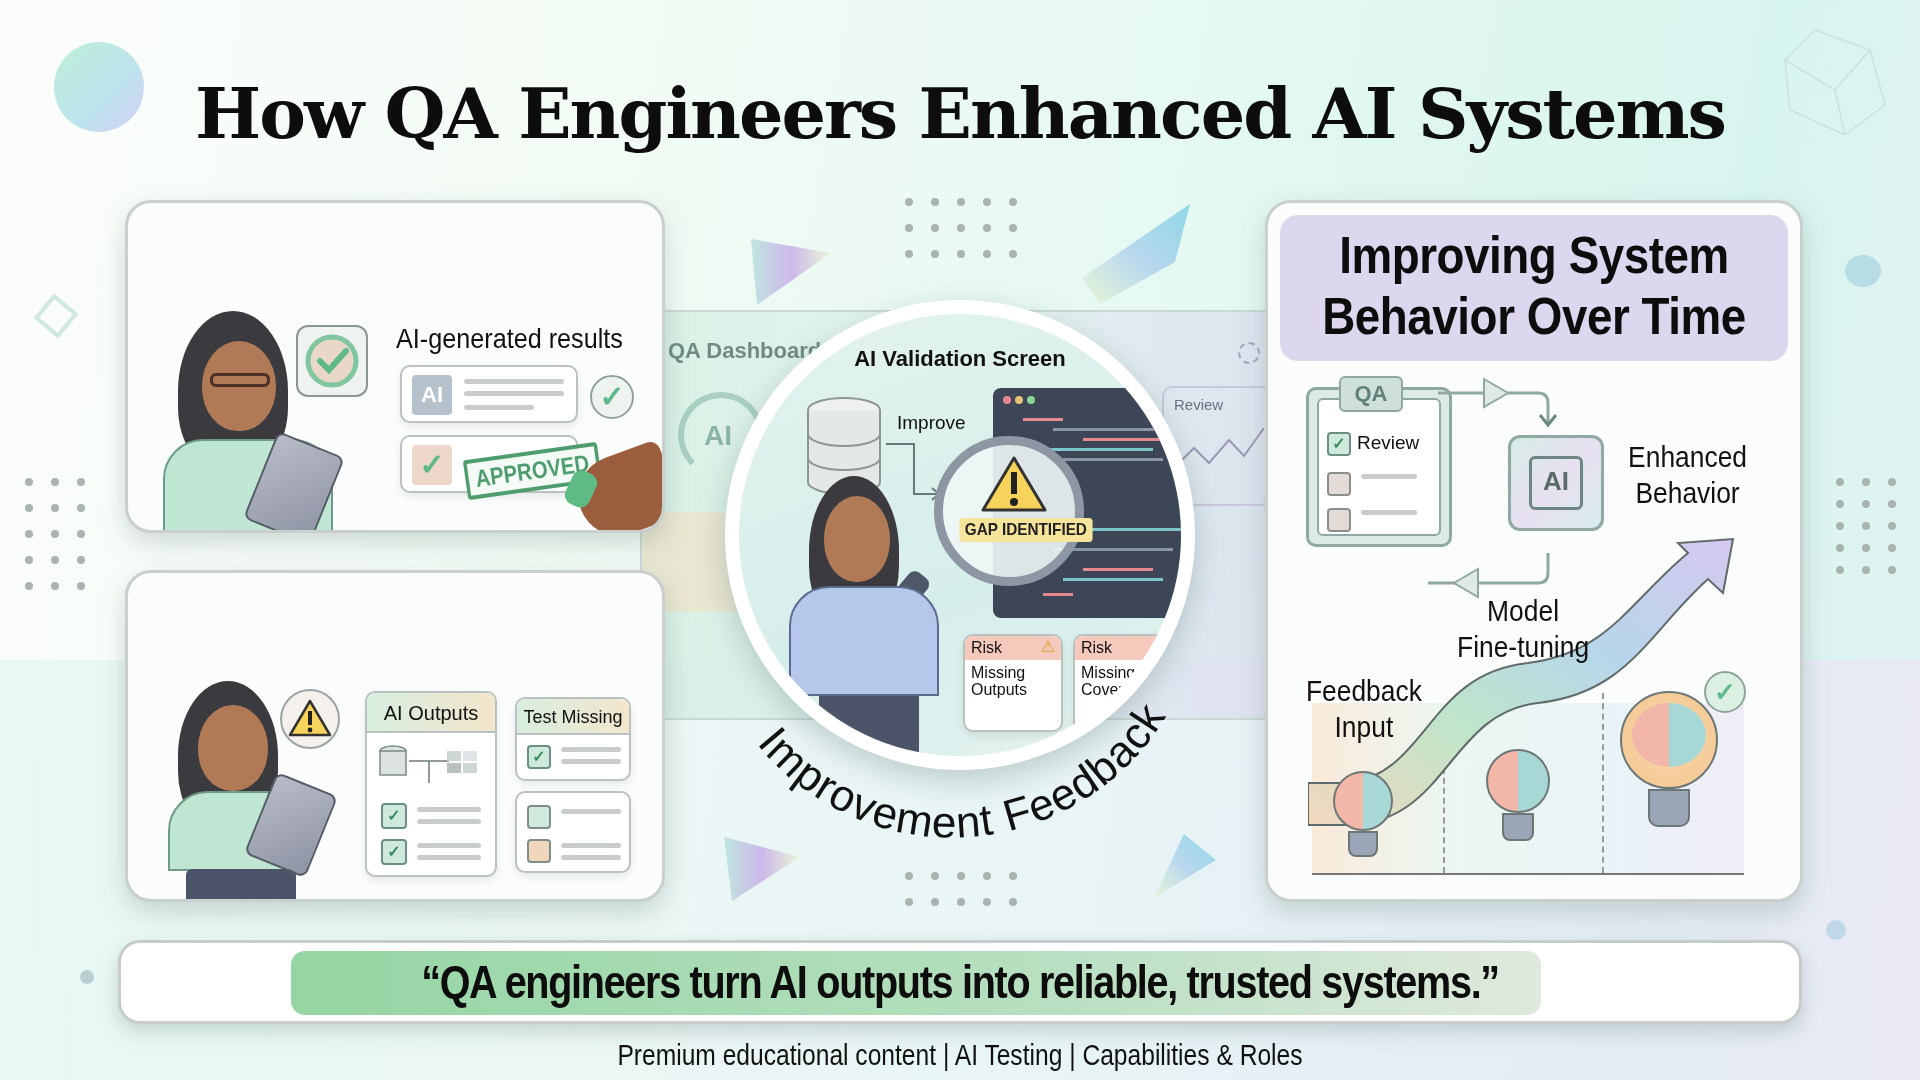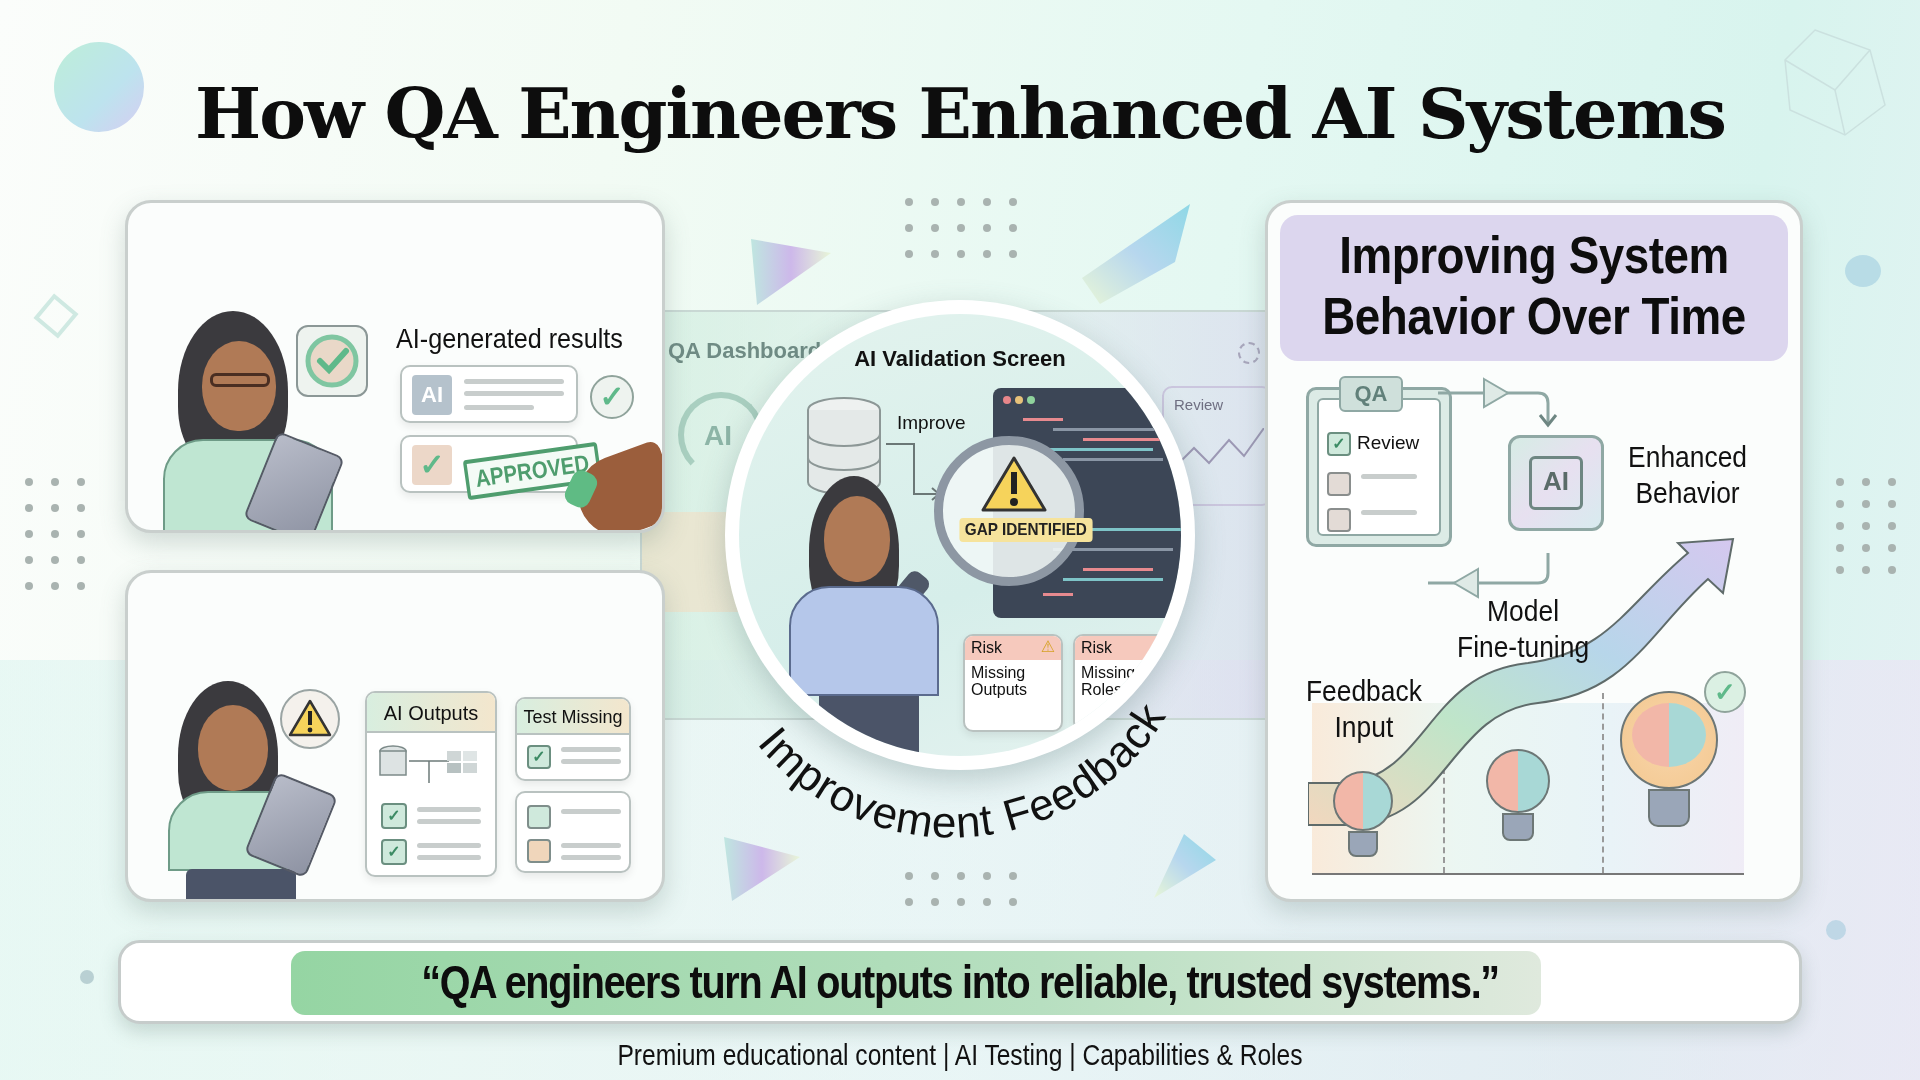--- a/index.html
+++ b/index.html
@@ -339,21 +339,21 @@
         <span style="position:absolute;right:6px;top:1px;font-size:16px;color:#d6a226;">⚠</span>
       </div>
       <div style="padding:4px 6px 0;font-size:16px;line-height:17px;">Missing</div>
       <div style="padding:0 6px;font-size:16px;line-height:17px;">Outputs</div>
     </div>
     <div class="card" style="left:334px;top:320px;width:100px;height:98px;overflow:hidden;">
       <div style="height:24px;background:#f6c9bd;position:relative;">
         <span style="position:absolute;left:6px;top:3px;font-size:16px;">Risk</span>
       </div>
       <div style="padding:4px 6px 0;font-size:16px;line-height:17px;">Missing</div>
-      <div style="padding:0 6px;font-size:16px;line-height:17px;">Roles</div>
+      <div style="padding:0 6px;font-size:16px;line-height:17px;">Covera</div>
     </div>
   </div>
 </div>
 
 <svg class="abs" style="left:700px;top:500px" width="520" height="360" viewBox="0 0 520 360">
   <defs>
       <path id="arcPath" d="M 40 220 A 250 250 0 0 0 480 190"></path>
     </defs>
   <text font-family="Liberation Sans, sans-serif" font-size="44" fill="#111" letter-spacing="1">
     <textPath href="#arcPath" startOffset="50%" text-anchor="middle">Improvement Feedback</textPath>

